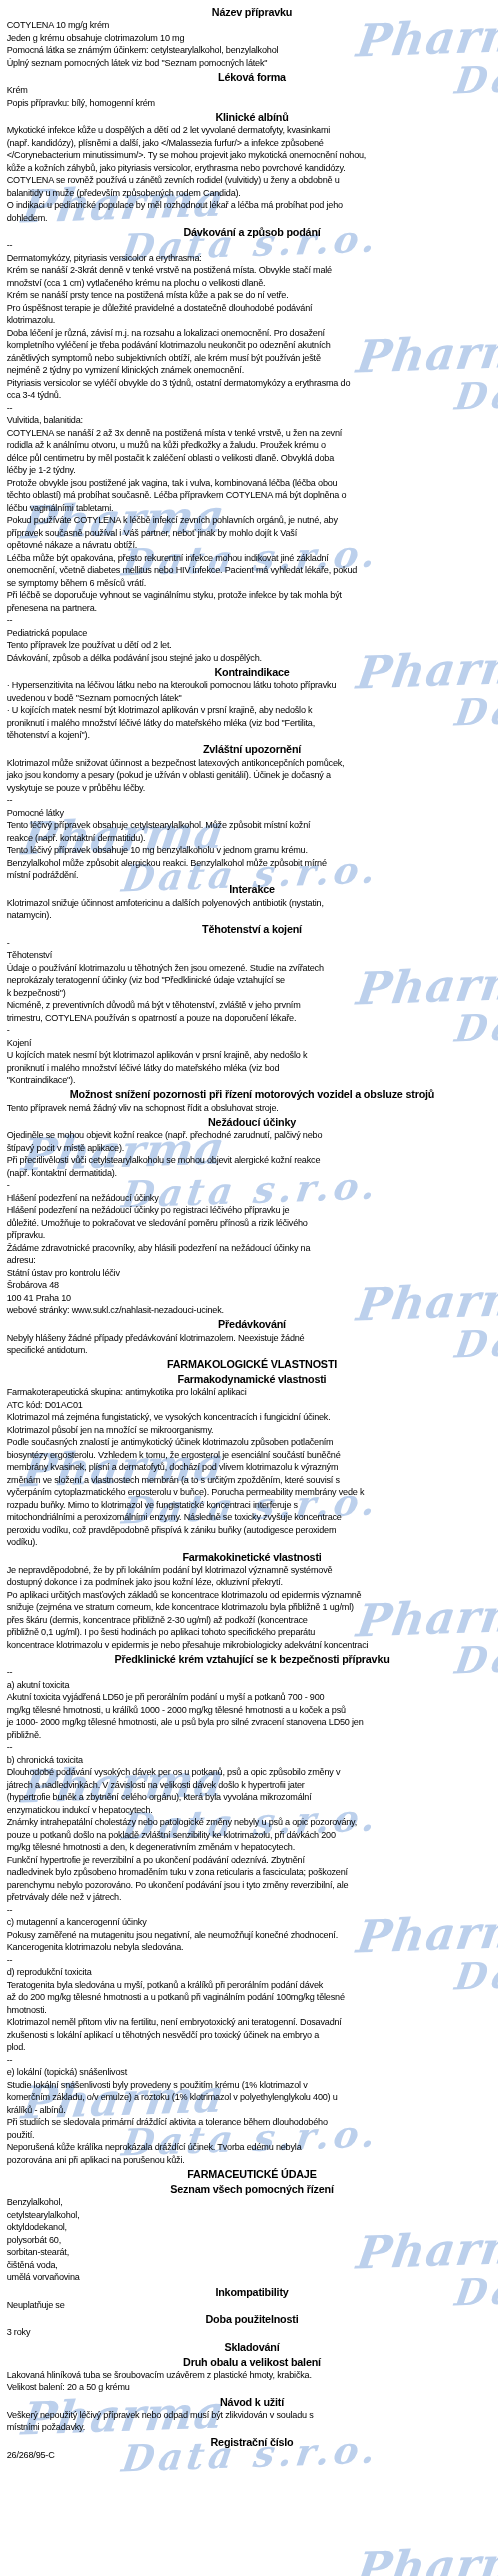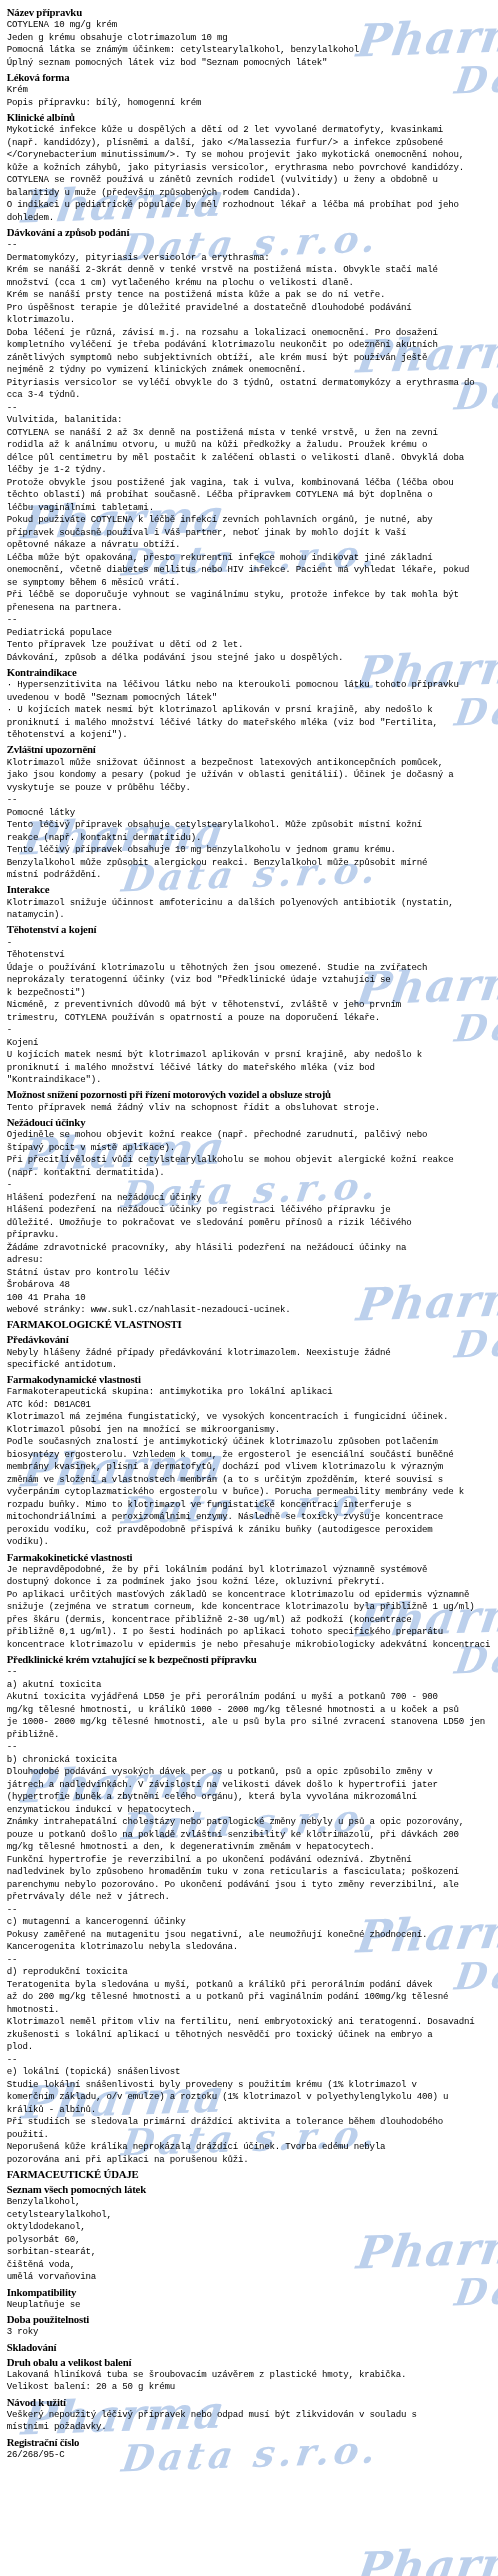--- a/index.html
+++ b/index.html
@@ -29,30 +29,31 @@
   }
   .wm-pharma { font-size: 45px; letter-spacing: 0.8px; }
   .wm-data   { font-size: 37px; letter-spacing: 4.2px; }
   .content {
     position: relative;
     z-index: 1;
     padding: 4.2px 1.7px 8.3px 6.7px;
   }
   .sec-heading {
     margin: 1.7px 0 0 0;
-    font-family: Liberation Serif, serif;
+    font-family: Liberation Sans, sans-serif;
     font-weight: 700;
     font-size: 10.8px;
     line-height: 13.3px;
     letter-spacing: -0.2px;
     color: #000000;
+    text-align: center;
   }
   .sec-body {
     margin: 0;
-    font-family: Liberation Mono, monospace;
+    font-family: Liberation Sans, sans-serif;
     font-size: 9.1px;
     line-height: 12.5px;
     letter-spacing: -0.2px;
     white-space: pre-wrap;
     color: #000000;
   }
 </style>
 </head>
 <body>
 
@@ -227,28 +228,28 @@
 přípravku.
 Žádáme zdravotnické pracovníky, aby hlásili podezření na nežádoucí účinky na
 adresu:
 Státní ústav pro kontrolu léčiv
 Šrobárova 48
 100 41 Praha 10
 webové stránky: www.sukl.cz/nahlasit-nezadouci-ucinek.</div>
   </section>
 
   <section class="sec">
-    <h2 class="sec-heading">FARMAKOLOGICKÉ VLASTNOSTI</h2>
-
-  </section>
-
-  <section class="sec">
     <h2 class="sec-heading">Předávkování</h2>
     <div class="sec-body">Nebyly hlášeny žádné případy předávkování klotrimazolem. Neexistuje žádné
 specifické antidotum.</div>
+  </section>
+
+  <section class="sec">
+    <h2 class="sec-heading">FARMAKOLOGICKÉ VLASTNOSTI</h2>
+
   </section>
 
   <section class="sec">
     <h2 class="sec-heading">Farmakodynamické vlastnosti</h2>
     <div class="sec-body">Farmakoterapeutická skupina: antimykotika pro lokální aplikaci
 ATC kód: D01AC01
 Klotrimazol má zejména fungistatický, ve vysokých koncentracích i fungicidní účinek.
 Klotrimazol působí jen na množící se mikroorganismy.
 Podle současných znalostí je antimykotický účinek klotrimazolu způsoben potlačením
 biosyntézy ergosterolu. Vzhledem k tomu, že ergosterol je esenciální součástí buněčné
@@ -315,21 +316,21 @@
 Neporušená kůže králíka neprokázala dráždící účinek. Tvorba edému nebyla
 pozorována ani při aplikaci na porušenou kůži.</div>
   </section>
 
   <section class="sec">
     <h2 class="sec-heading">FARMACEUTICKÉ ÚDAJE</h2>
 
   </section>
 
   <section class="sec">
-    <h2 class="sec-heading">Seznam všech pomocných látek</h2>
+    <h2 class="sec-heading">Seznam všech pomocných řízení</h2>
     <div class="sec-body">Benzylalkohol,
 cetylstearylalkohol,
 oktyldodekanol,
 polysorbát 60,
 sorbitan-stearát,
 čištěná voda,
 umělá vorvaňovina</div>
   </section>
 
   <section class="sec">

